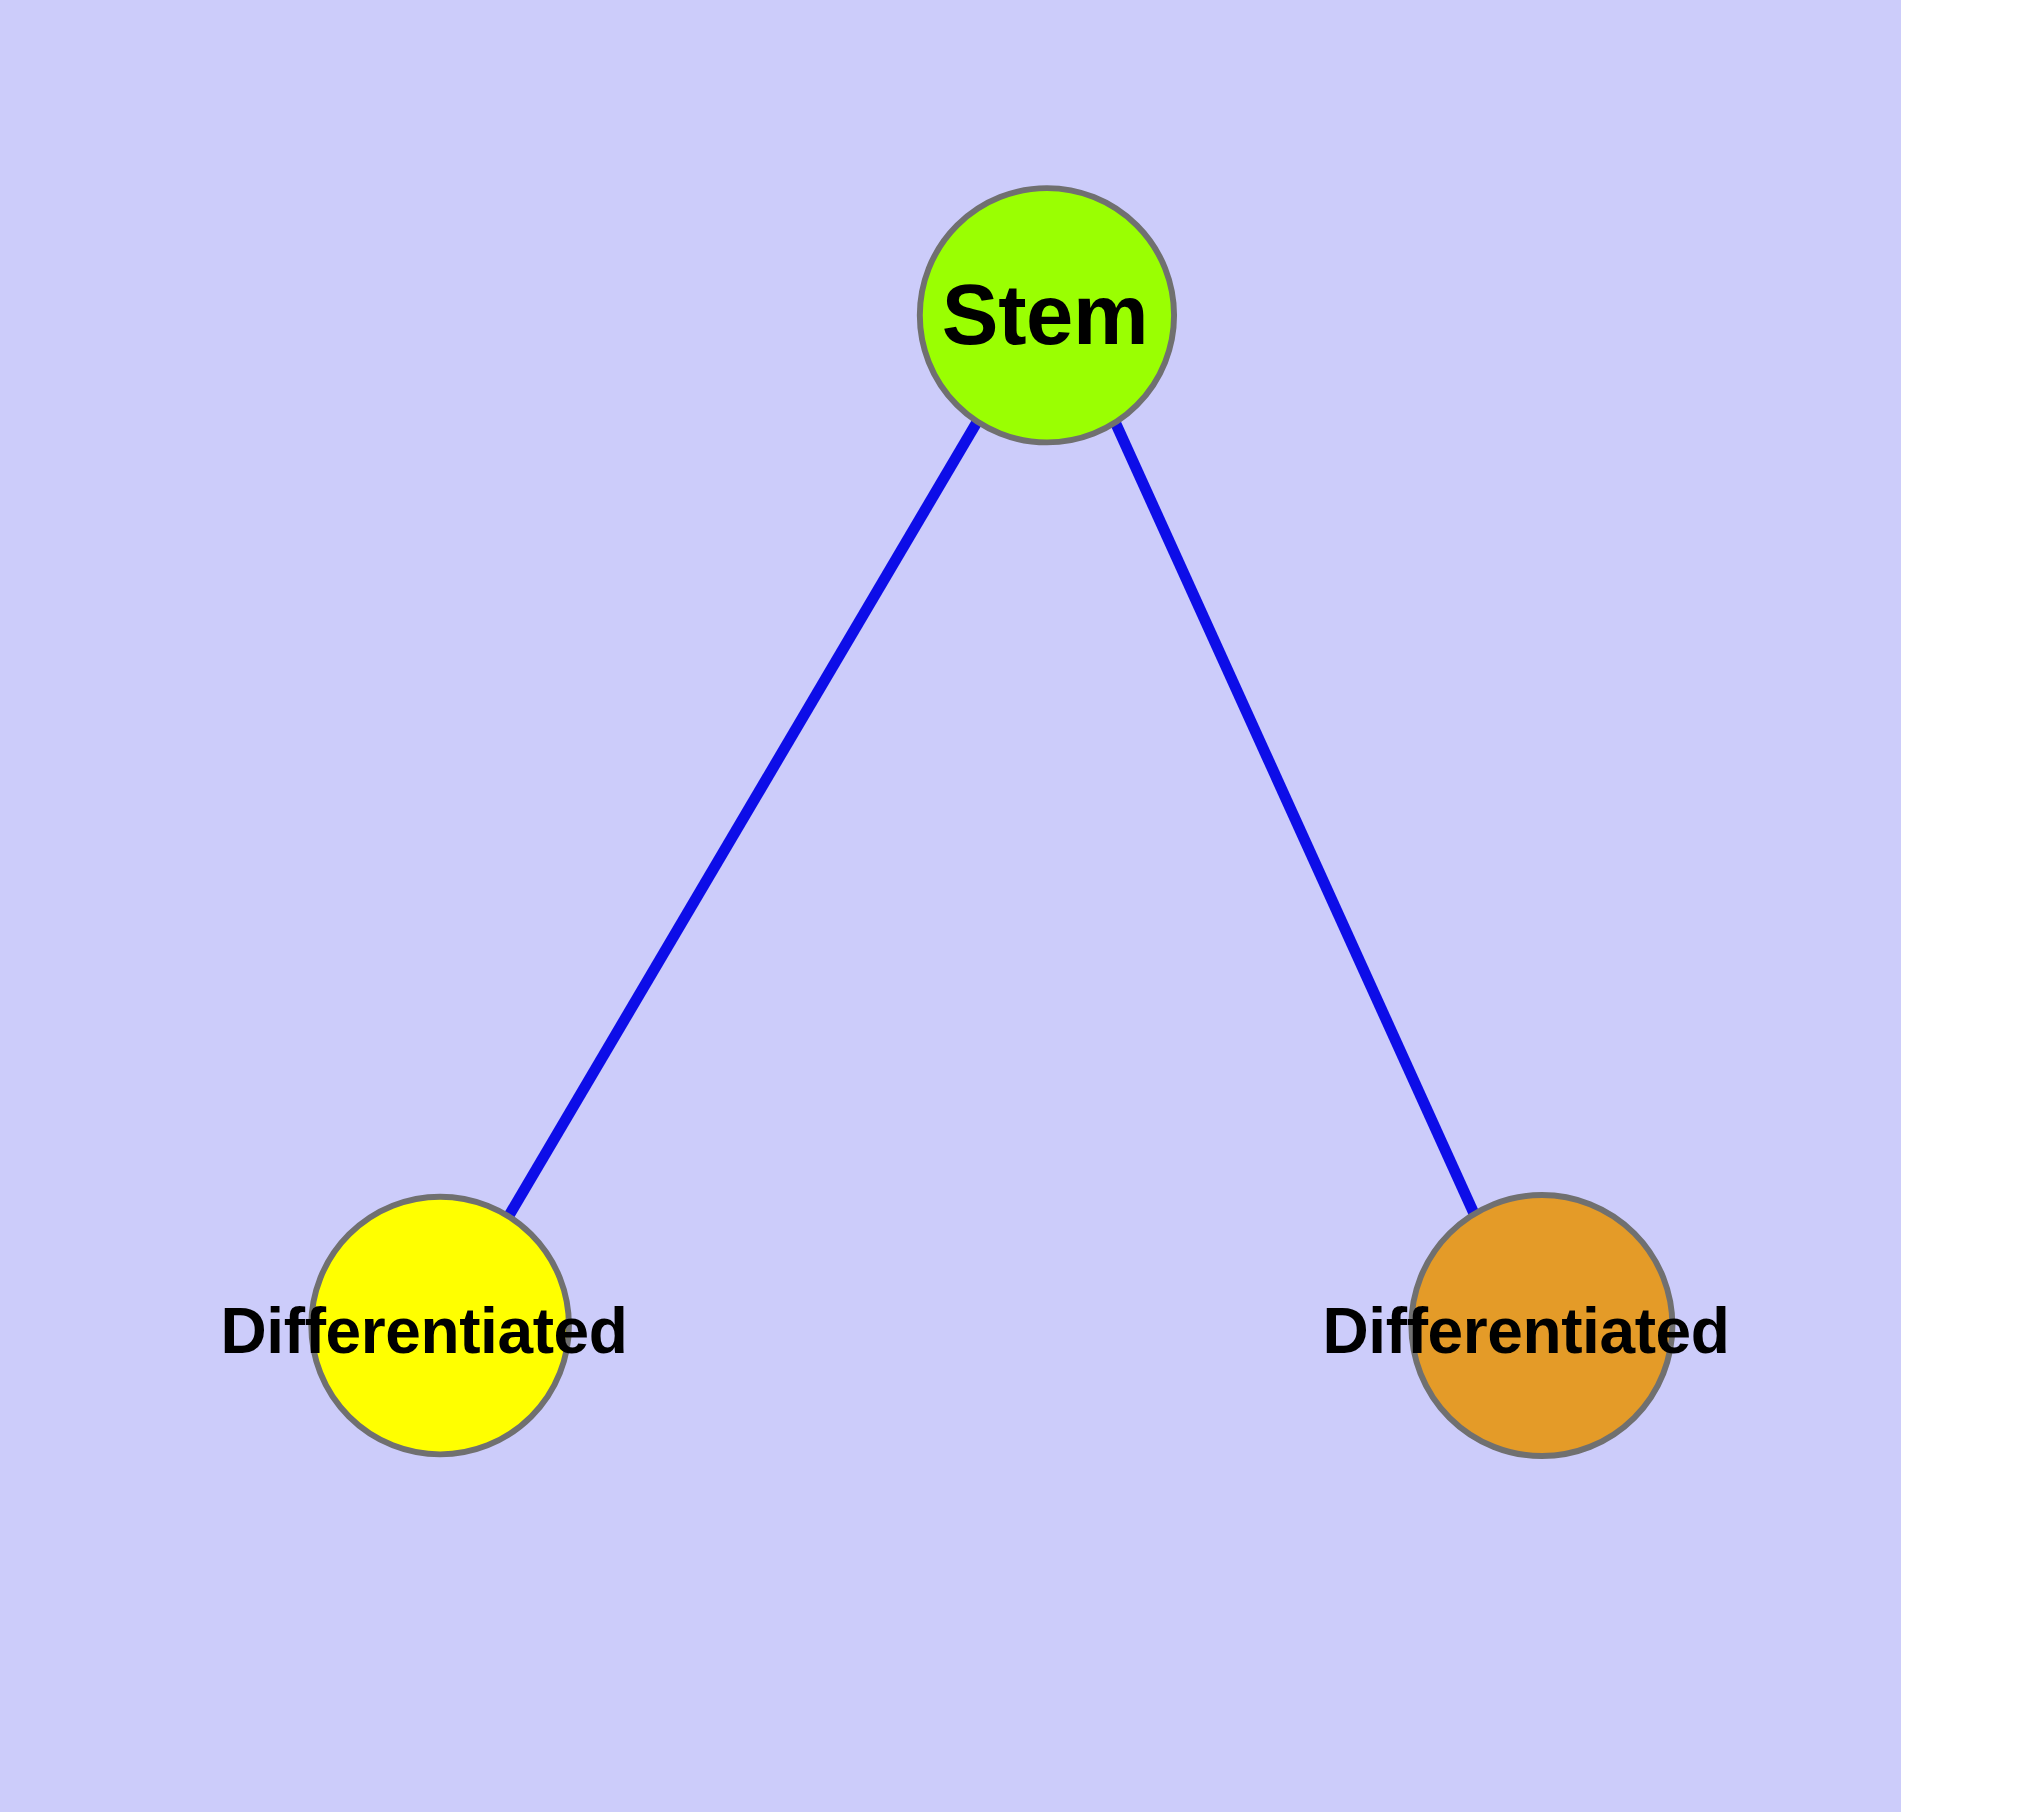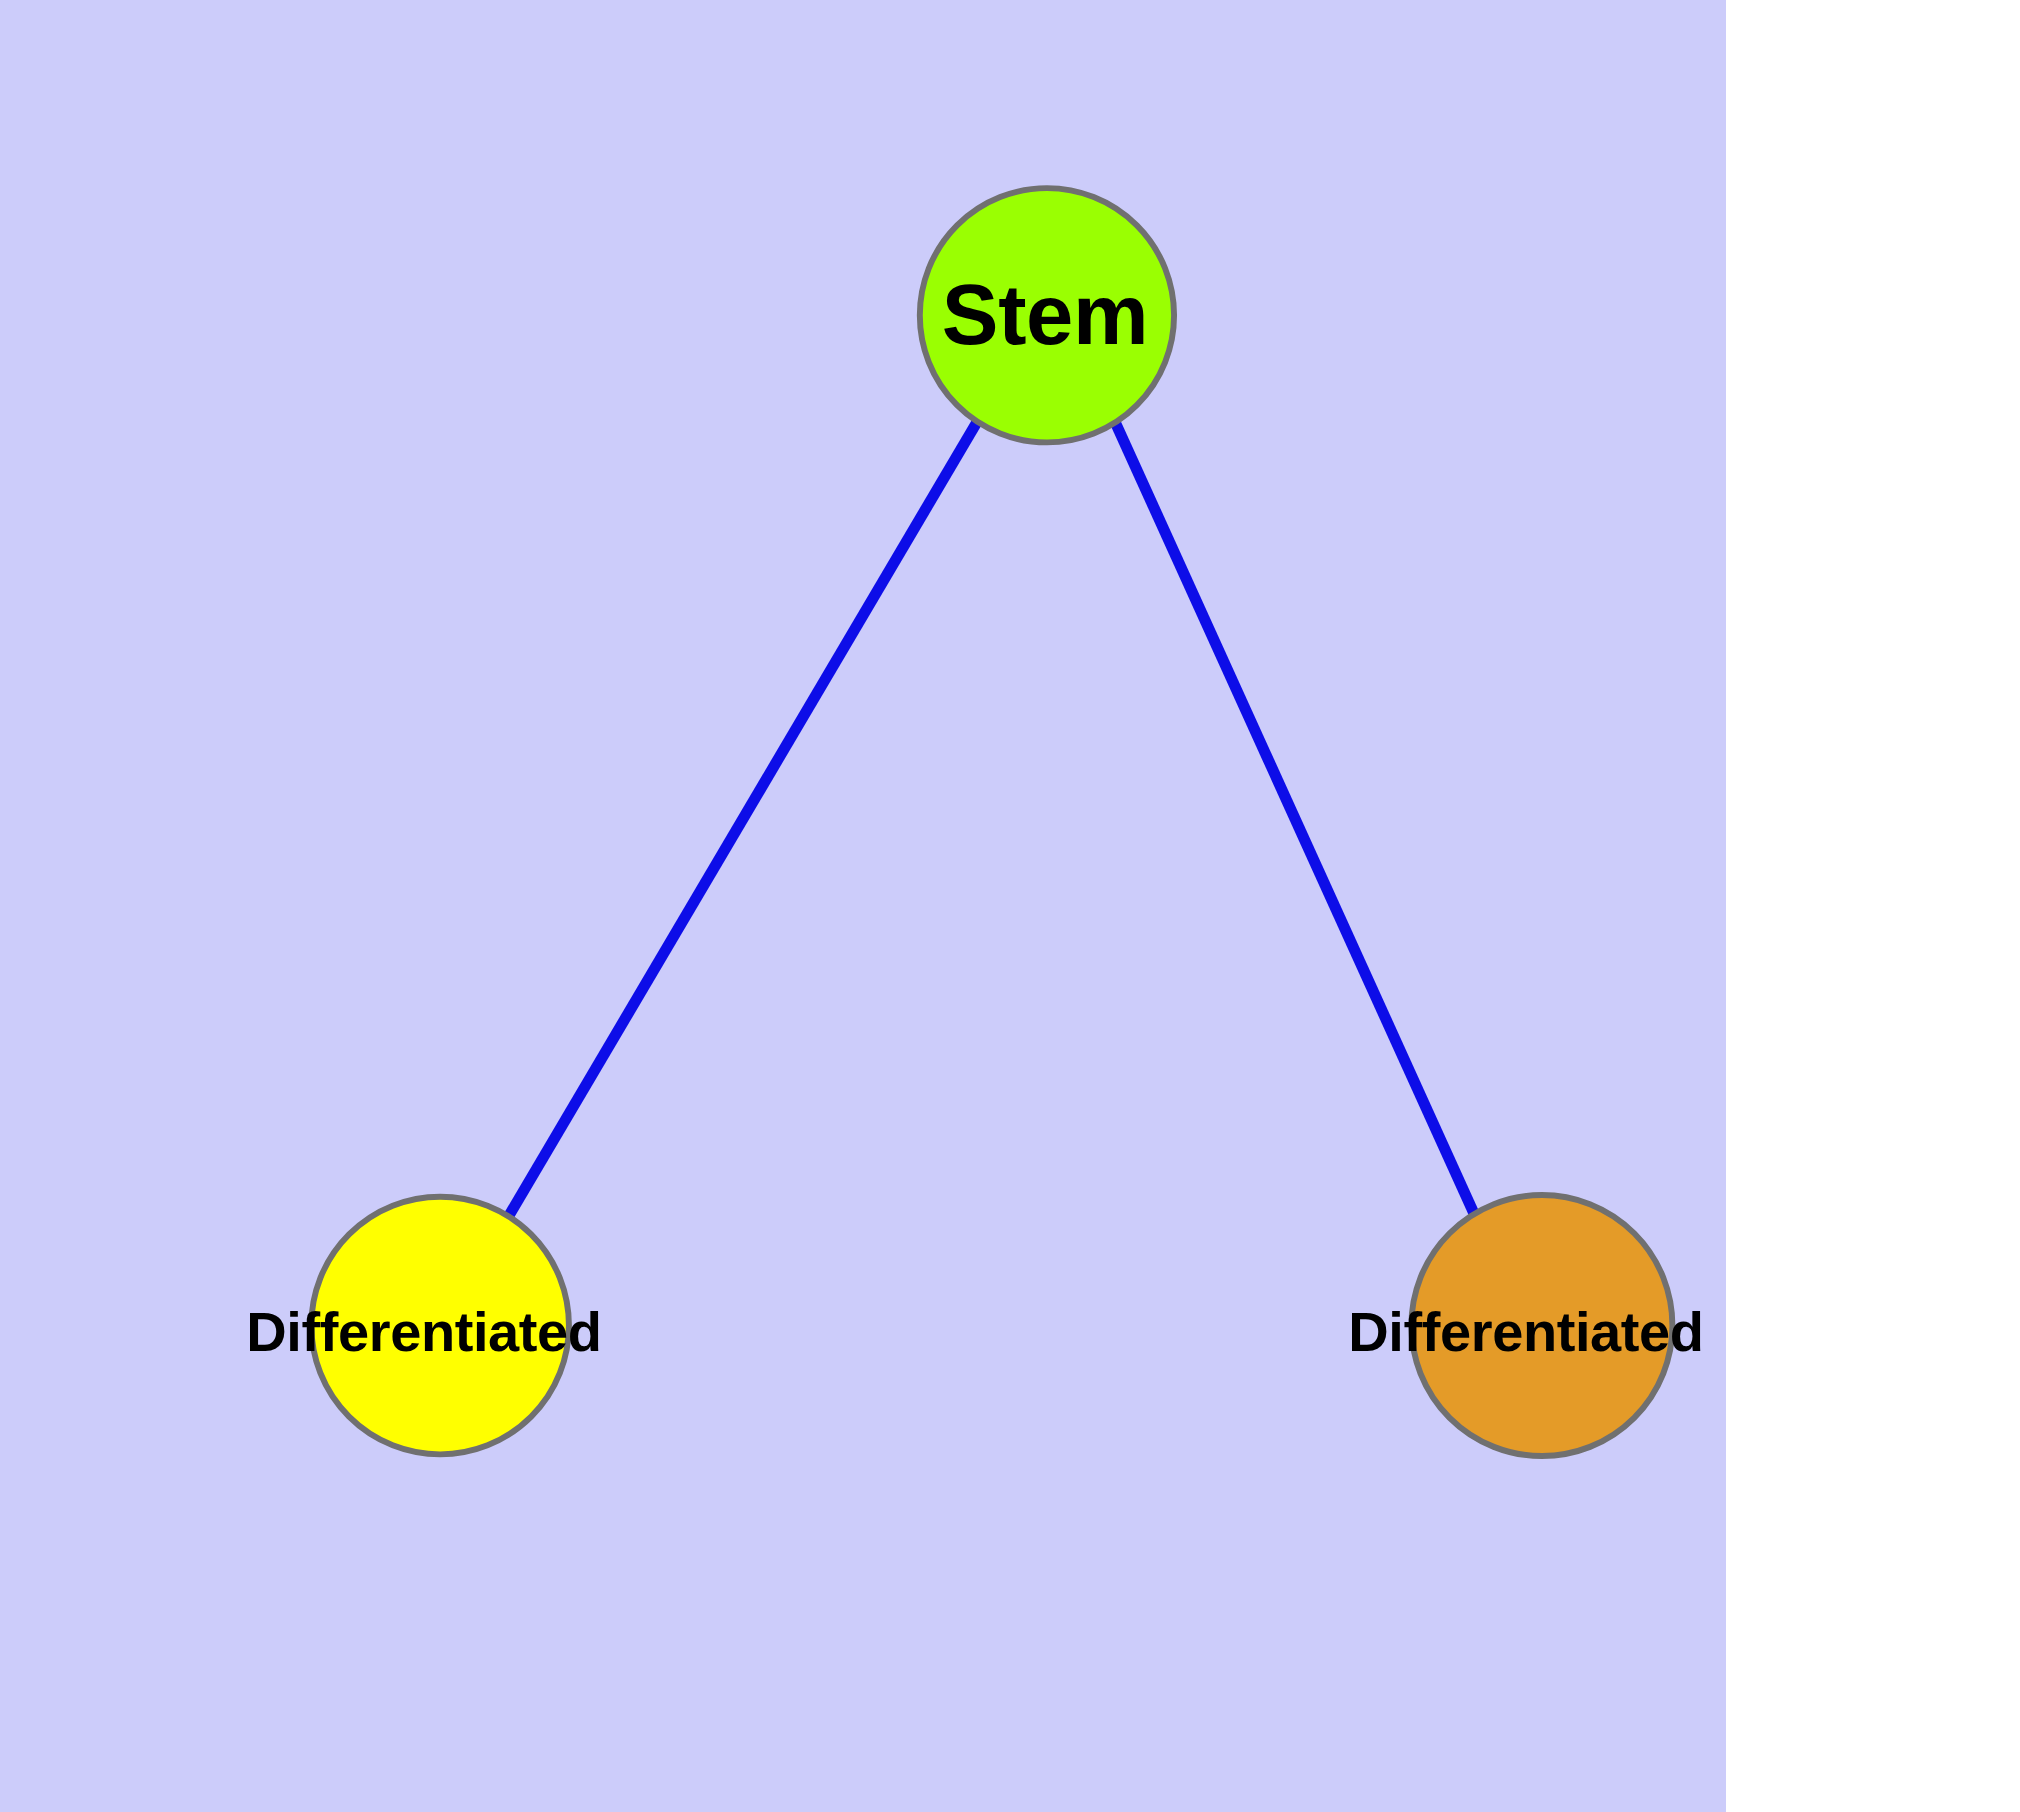--- a/index.html
+++ b/index.html
@@ -47,30 +47,30 @@
     line-height: 1.06;
     letter-spacing: -0.4px;
     white-space: nowrap;
     pointer-events: none;
     transform: translate(-50%, -50%);
   }
   .label-root {
     font-size: 85px;
   }
   .label-leaf {
-    font-size: 56px;
+    font-size: 64px;
   }
   .label-line {
     display: block;
   }
 </style>
 </head>
 <body>
 
-<div id="canvas" style="width: 1726px; height: 1812px;">
+<div id="canvas" style="width: 1901px; height: 1812px;">
 
   <div id="bg-rect" style="background: rgb(204, 204, 250);"></div>
 
   <svg id="graph-svg" viewBox="0 0 2384 2138">
     <g>
       <line class="edge-line" x1="1153" y1="497" x2="601" y2="1433" stroke="#0d0de8"></line>
       <line class="edge-line" x1="1315" y1="497" x2="1739" y2="1432" stroke="#0d0de8"></line>
     </g>
     <g>
       <circle class="node-circle" cx="1235" cy="372" r="150" fill="#9aff02" stroke="#707070"></circle>

